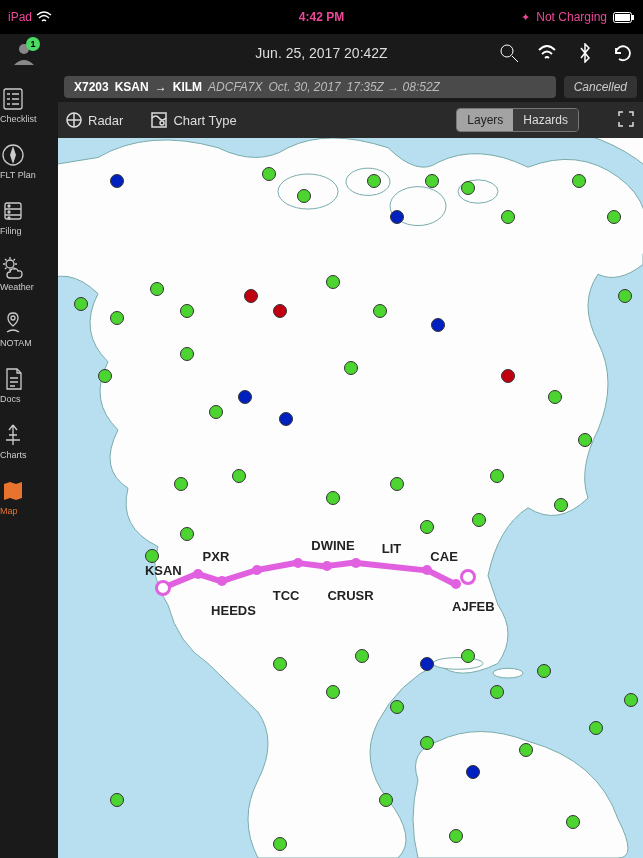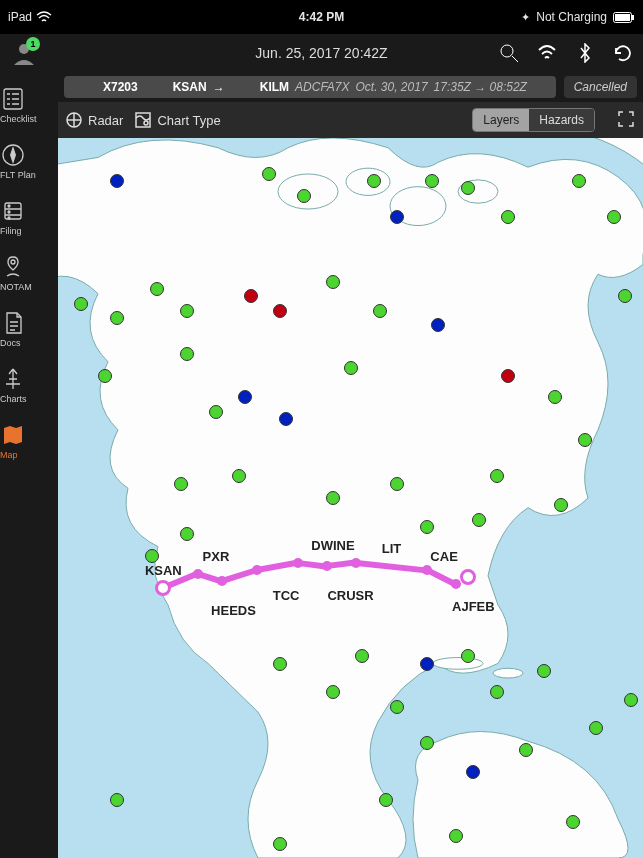--- a/index.html
+++ b/index.html
@@ -1,20 +1,20 @@
 <!DOCTYPE html>
 <html><head>
 <meta charset="utf-8">
 <style>
 * { margin: 0; padding: 0; box-sizing: border-box; }
 html, body { width: 643px; height: 858px; overflow: hidden; font-family: -apple-system, Helvetica, Arial, sans-serif; }
 body { display: flex; flex-direction: column; background: #1a1a1a; }
 
 
-.statusbar { height: 32px; background: #000; color: #e5e5e5; display: flex; align-items: center; font-size: 12px; padding: 17px 8px; position: relative; }
+.statusbar { height: 32px; background: #000; color: #ec4899; display: flex; align-items: center; font-size: 12px; padding: 17px 8px; position: relative; }
 .statusbar .left { display: flex; align-items: center; gap: 4px; }
 .statusbar .center { position: absolute; left: 50%; transform: translateX(-50%); font-weight: 600; }
 .statusbar .right { margin-left: auto; display: flex; align-items: center; gap: 6px; }
 .bt-icon { font-size: 11px; }
 
 
 .app-header { height: 38px; background: #1a1a1a; display: flex; align-items: center; color: #fff; padding: 0 10px; position: relative; }
 .app-header .avatar { width: 28px; height: 28px; position: relative; }
 .app-header .avatar svg { width: 28px; height: 28px; }
 .app-header .badge { position: absolute; top: -2px; right: -2px; background: #4cd964; color: #000; border-radius: 50%; width: 14px; height: 14px; font-size: 9px; display: flex; align-items: center; justify-content: center; font-weight: 700; }
@@ -31,27 +31,27 @@
 .side-item svg { width: 26px; height: 26px; stroke: #ccc; fill: none; stroke-width: 1.3; margin-bottom: 2px; }
 .side-item.active { color: #e8732e; }
 .side-item.active svg { stroke: #e8732e; fill: #e8732e; }
 
 
 .main { flex: 1; display: flex; flex-direction: column; background: #fff; min-width: 0; }
 
 
 .flightbar { background: #1a1a1a; padding: 4px 6px; display: flex; gap: 8px; align-items: center; }
 .flight-chip { flex: 1; background: #4a4a4a; border-radius: 4px; padding: 4px 10px; color: #ccc; font-size: 12px; display: flex; gap: 6px; align-items: baseline; white-space: nowrap; overflow: hidden; }
-.flight-chip .route { color: #fff; font-weight: 700; margin-left: 29px; }
+.flight-chip .route { color: #fff; font-weight: 700; }
 .flight-chip .arrow { color: #fff; font-weight: 700; }
 .flight-chip .meta { font-style: italic; color: #bbb; }
 .status-chip { background: #333; border-radius: 4px; color: #ccc; padding: 4px 10px; font-size: 12px; font-style: italic; }
 
 
-.maptoolbar { background: #2a2a2a; display: flex; align-items: center; padding: 6px 8px; gap: 12px; font-size: 13px; color: #ddd; }
+.maptoolbar { background: #2a2a2a; display: flex; align-items: center; padding: 6px 8px; gap: 28px; font-size: 13px; color: #ddd; }
 .mt-btn { display: flex; align-items: center; gap: 6px; cursor: pointer; }
 .mt-btn svg { width: 16px; height: 16px; stroke: #ddd; fill: none; stroke-width: 1.5; }
 .segment { margin-left: auto; display: flex; border: 1px solid #777; border-radius: 4px; overflow: hidden; }
 .segment div { padding: 4px 10px; font-size: 12px; cursor: pointer; }
 .segment .on { background: #a3a3a3; color: #222; }
 .segment .off { background: #3a3a3a; color: #ddd; }
 .fs-btn { margin-left: 10px; cursor: pointer; }
 .fs-btn svg { width: 18px; height: 18px; stroke: #ddd; fill: none; stroke-width: 1.5; }
 
 
@@ -134,20 +134,28 @@
     </div>
     <div class="side-item">
       <svg viewBox="0 0 26 26">
           <rect x="5" y="5" width="16" height="16" rx="2"></rect>
           <path d="M5 11 H21 M5 17 H21"></path>
           <circle cx="9" cy="8" r="1" fill="#ccc"></circle>
           <circle cx="9" cy="14" r="1" fill="#ccc"></circle>
           <circle cx="9" cy="20" r="1" fill="#ccc"></circle>
         </svg>
       <span>Filing</span>
+    </div>
+    <div class="side-item">
+      <svg viewBox="0 0 26 26">
+          <circle cx="10" cy="10" r="4"></circle>
+          <path d="M10 3v2M10 15v2M3 10h2M15 10h2M5 5l1.5 1.5M13.5 13.5L15 15M5 15l1.5-1.5M13.5 6.5L15 5"></path>
+          <path d="M10 18 Q7 18 7 21 Q7 24 10 24 L18 24 Q22 24 22 20 Q22 16 18 17 Q17 14 14 15 Q11 14 10 18 Z"></path>
+        </svg>
+      <span>Weather</span>
     </div>
     <div class="side-item">
       <svg viewBox="0 0 26 26">
           <path d="M13 3 Q8 3 8 8 Q8 12 13 16 Q18 12 18 8 Q18 3 13 3 Z"></path>
           <circle cx="13" cy="8" r="2"></circle>
           <path d="M7 22 Q13 18 19 22"></path>
         </svg>
       <span>NOTAM</span>
     </div>
     <div class="side-item">

